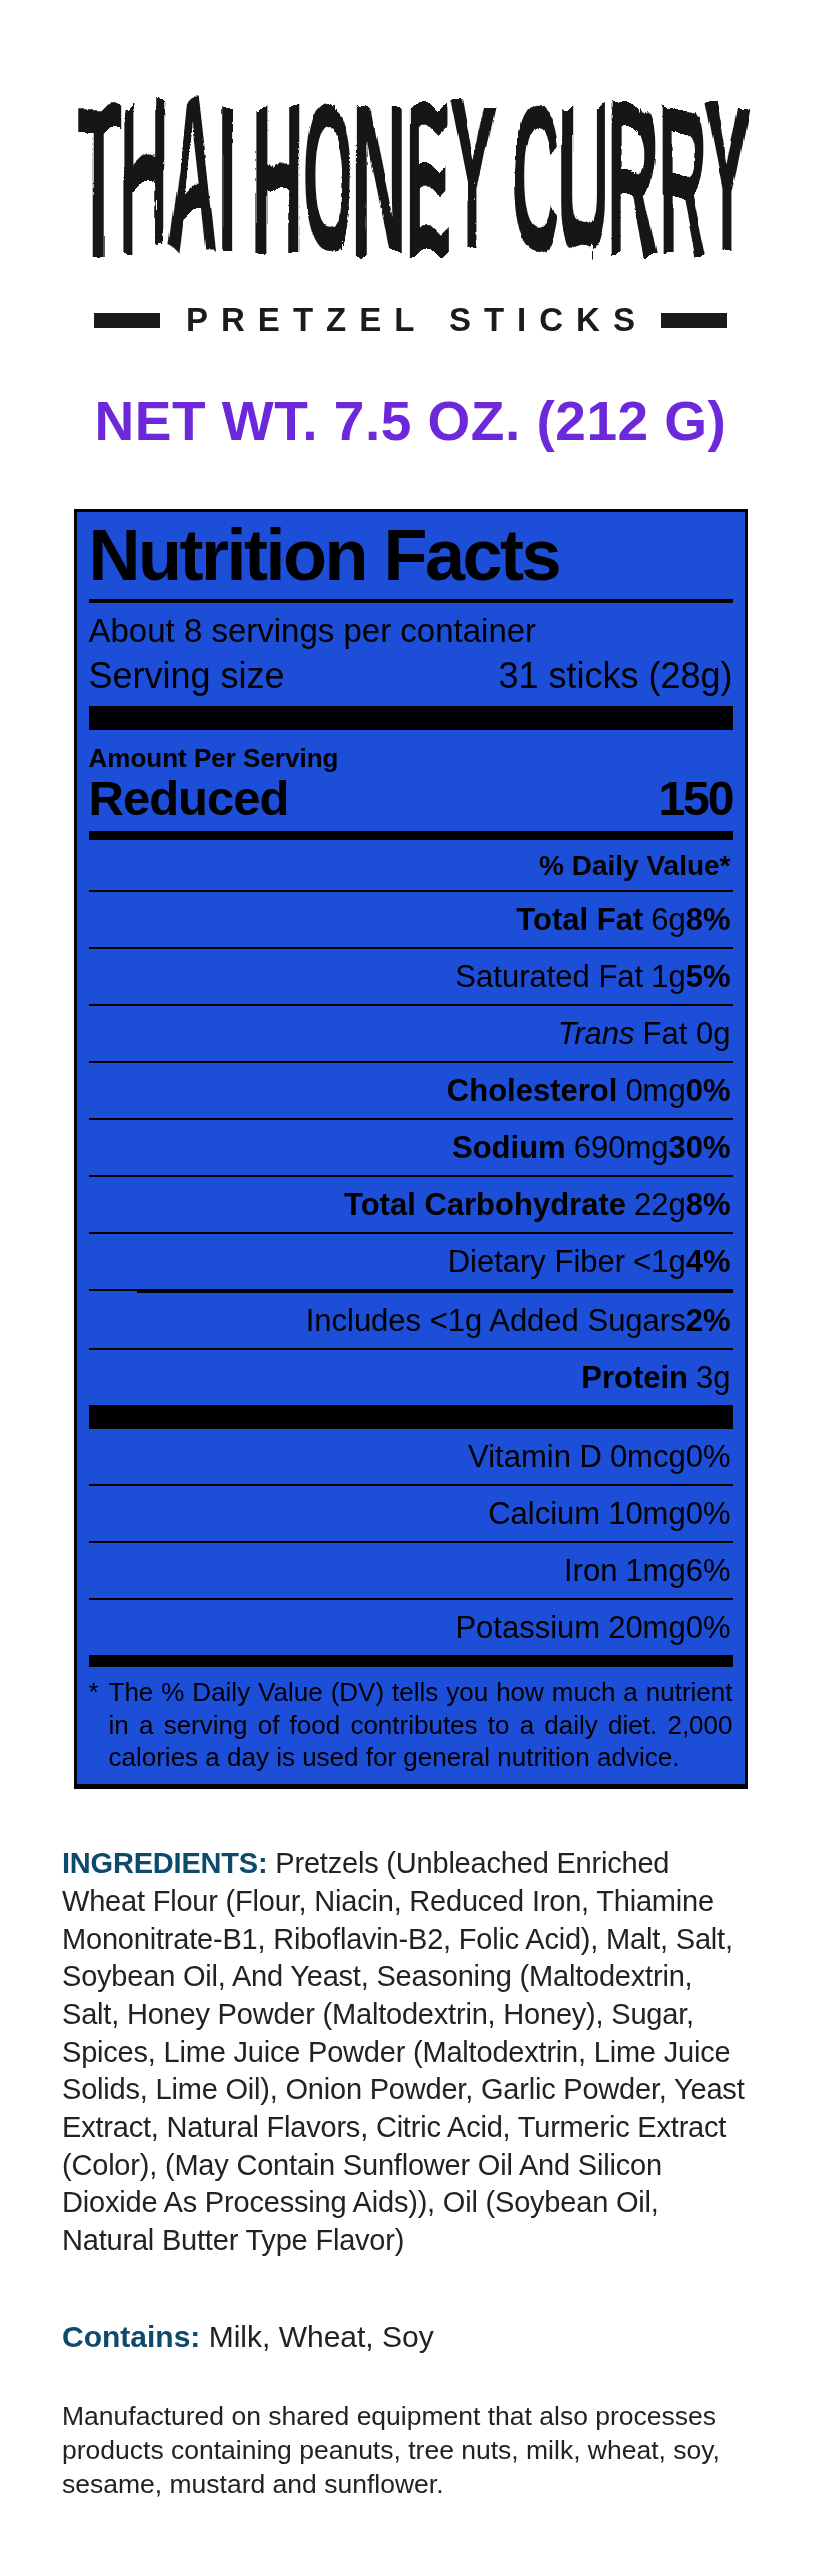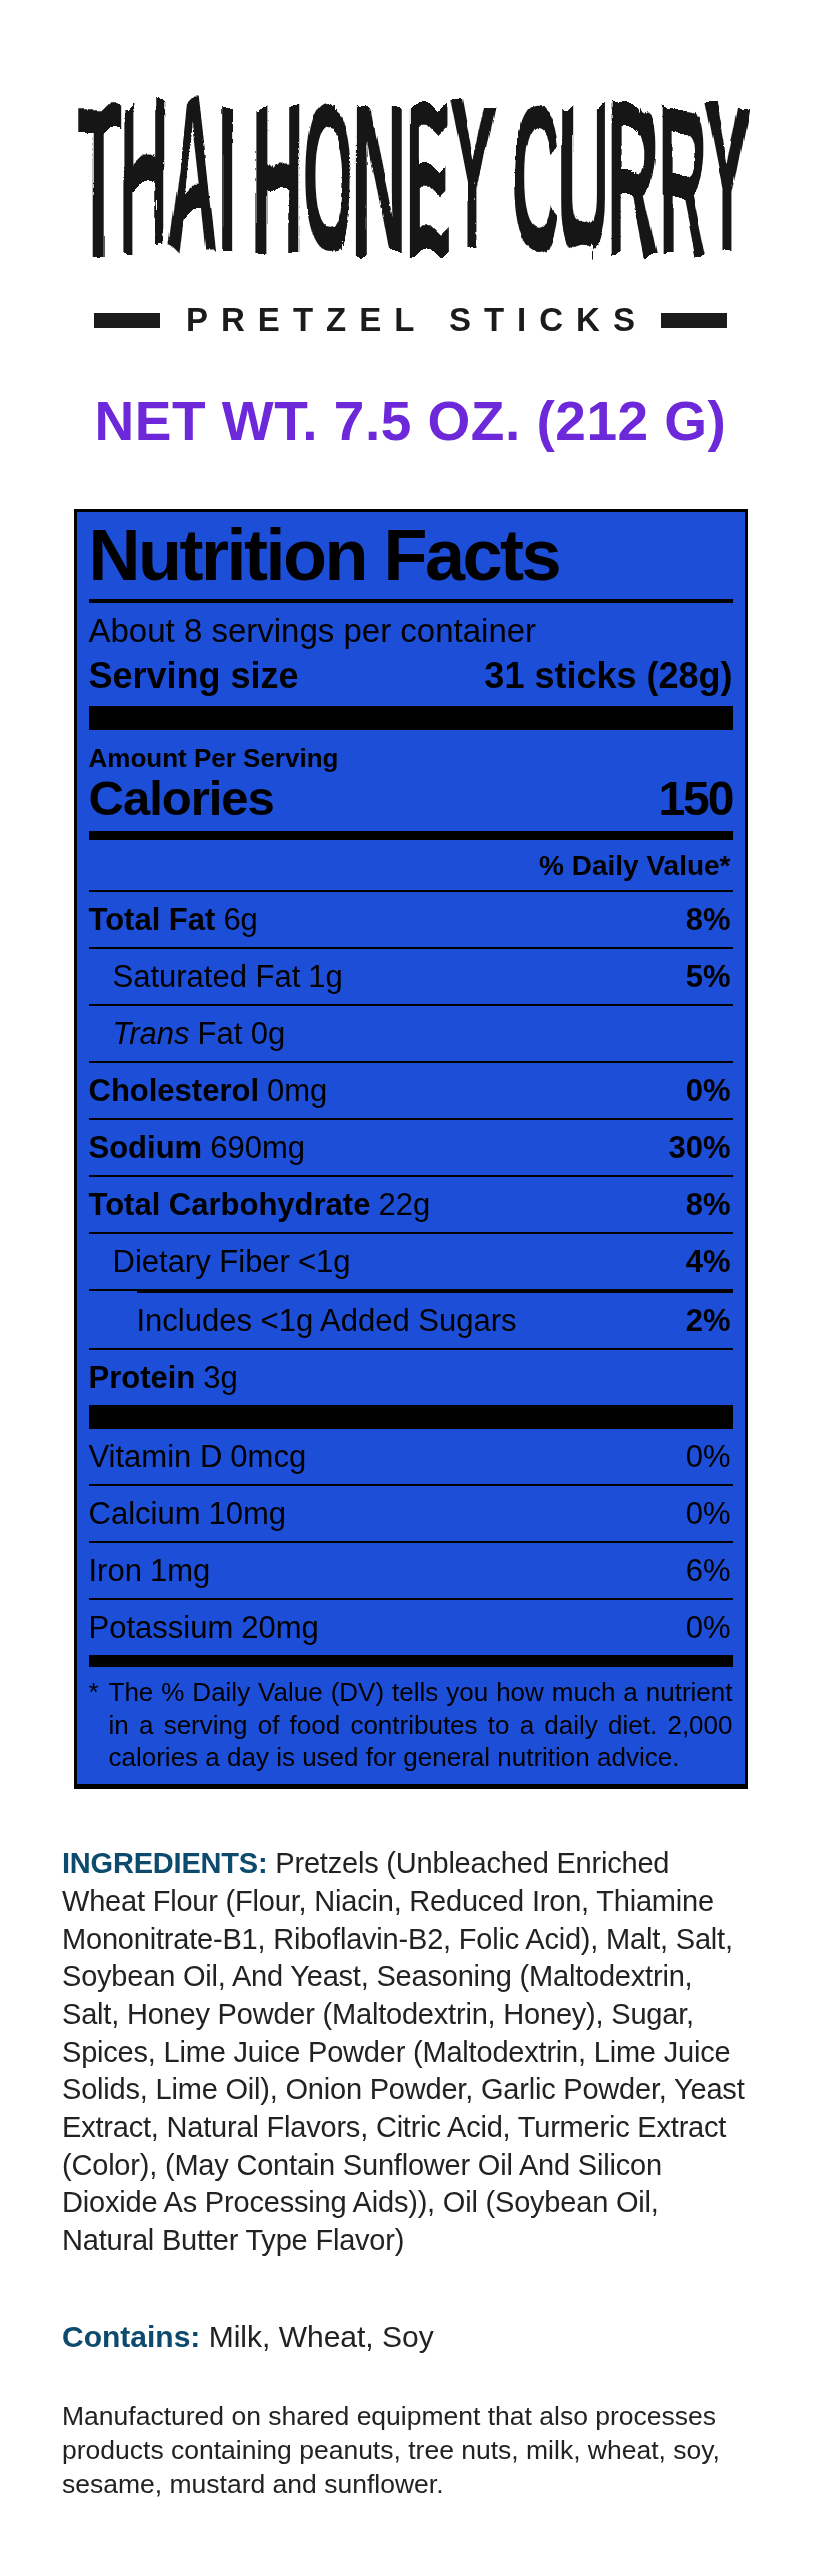--- a/index.html
+++ b/index.html
@@ -24,29 +24,29 @@
   .netwt{margin-top:50px;font-size:55px;font-weight:700;letter-spacing:0.5px;color:#6d28d9;white-space:nowrap}
 
   
   .nf{
     width:644px;margin:56px auto 0;
     border:3px solid #000;border-bottom-width:5px;
     padding:6px 12px 10px;background:#1d4ed8;
   }
   .nf-title{font-size:72px;font-weight:700;letter-spacing:-2.5px;line-height:1.04;border-bottom:4px solid #000;padding-bottom:6px}
   .servings{font-size:33px;margin-top:9px}
-  .serving-row{display:flex;justify-content:space-between;align-items:flex-start;font-weight:700;font-size:36px;margin-top:5px;padding-bottom:9px}
+  .serving-row{display:flex;justify-content:space-between;align-items:flex-start;font-weight:400;font-size:36px;margin-top:5px;padding-bottom:9px}
   .bar-lg{height:24px;background:#000}
   .aps{font-weight:700;font-size:26px;margin-top:13px}
   .cal-row{display:flex;justify-content:space-between;align-items:baseline;margin-top:-4px}
   .cal-label{font-size:49px;font-weight:700;letter-spacing:-1px}
   .cal-value{font-size:48px;font-weight:700;letter-spacing:-2px;line-height:0.95}
   .bar-md{height:9px;background:#000;margin-top:5px}
   .dv-header{text-align:right;font-weight:700;font-size:28px;padding:10px 2px 8px;border-bottom:2px solid #000}
-  .row{display:flex;justify-content:space-between;align-items:baseline;font-size:31px;padding:10px 2px 9px 0;border-bottom:2px solid #000}
+  .row{display:flex;justify-content:flex-end;align-items:baseline;font-size:31px;padding:10px 2px 9px 0;border-bottom:2px solid #000}
   .row .n{font-weight:700}
   .row.rg .n{font-weight:400}
   .row.it .n{font-style:italic;font-weight:400}
   .row .a{margin-left:8px;font-weight:400}
   .row .a:empty{display:none}
   .sec-main .dv{font-weight:700}
   .sec-vit .dv{font-weight:400}
   .row.lvl1{padding-left:24px}
   .row.lvl2{padding-left:48px}
   .row.nb{border-bottom:0}
@@ -90,21 +90,21 @@
   <div class="nf">
     <div class="nf-title">Nutrition Facts</div>
     <div class="servings">About 8 servings per container</div>
     <div class="serving-row">
       <span>Serving size</span>
       <span>31 sticks (28g)</span>
     </div>
     <div class="bar-lg"></div>
     <div class="aps">Amount Per Serving</div>
     <div class="cal-row">
-      <span class="cal-label">Calories</span>
+      <span class="cal-label">Reduced</span>
       <span class="cal-value">150</span>
     </div>
     <div class="bar-md"></div>
     <div class="dv-header">% Daily Value*</div>
 
     <div class="sec-main">
       <div class="row lvl0">
         <span class="nm"><b class="n">Total Fat</b><span class="a">6g</span></span>
         <span class="dv">8%</span>
       </div>

